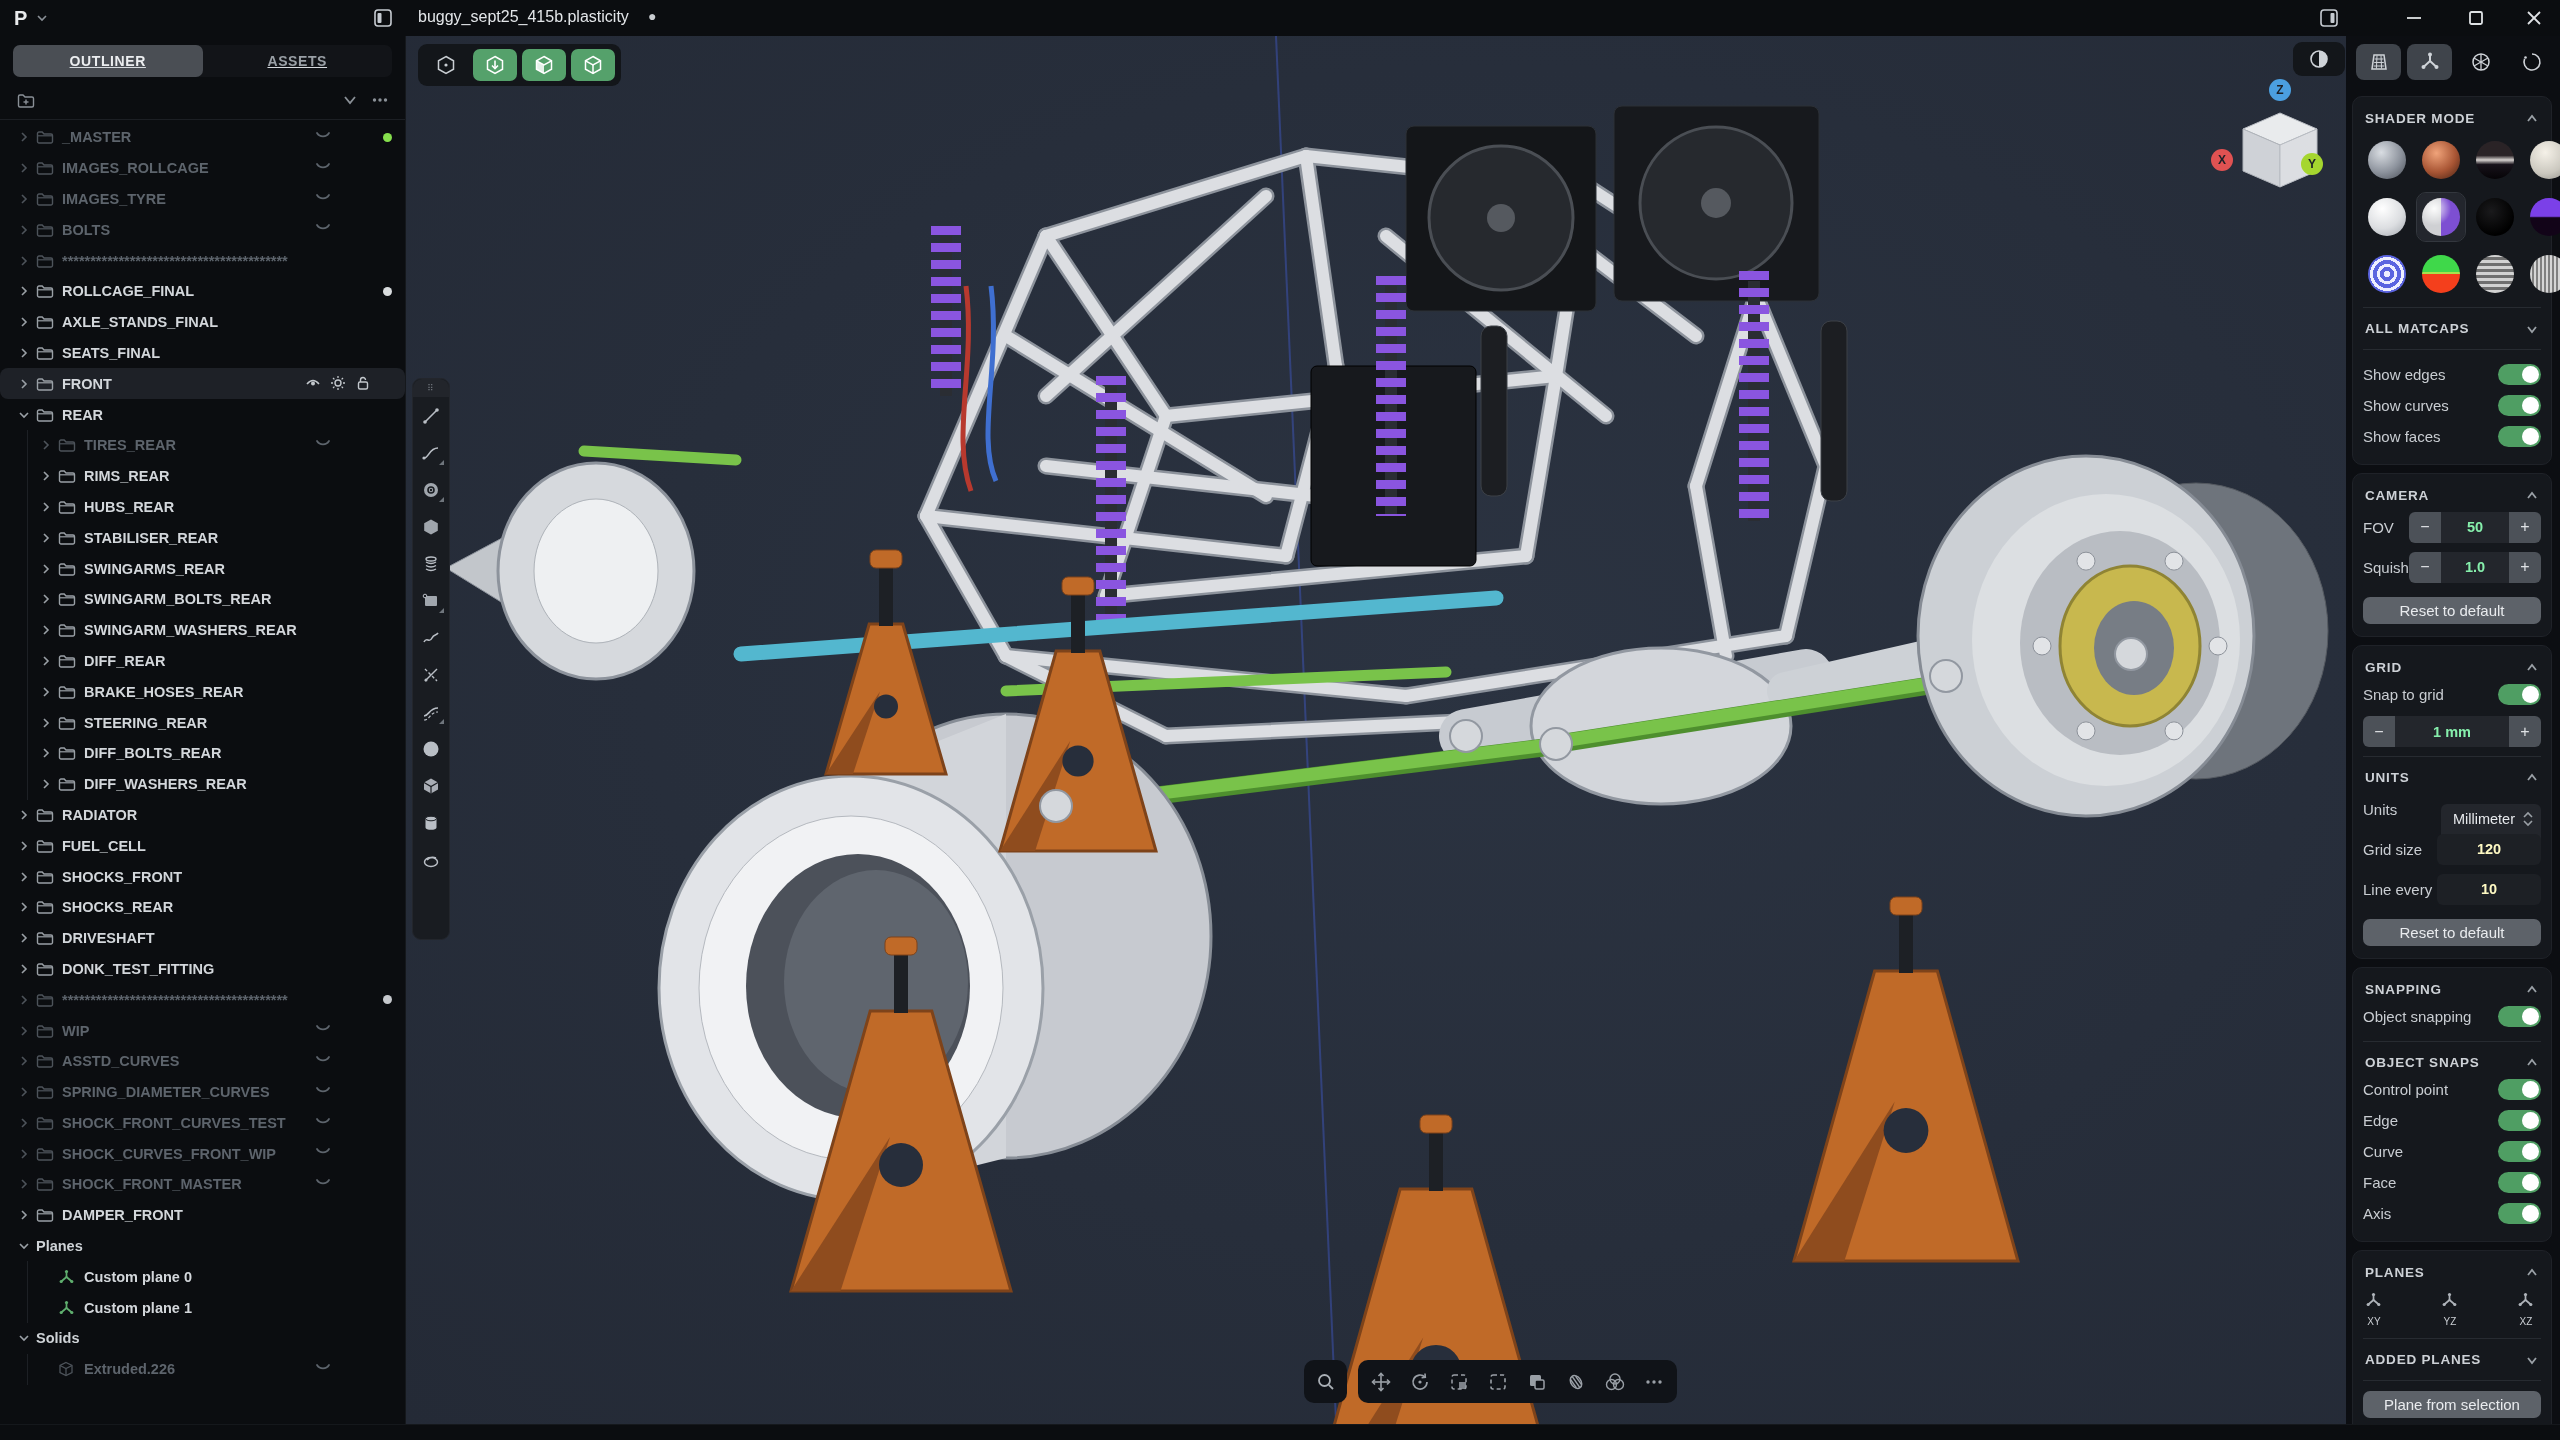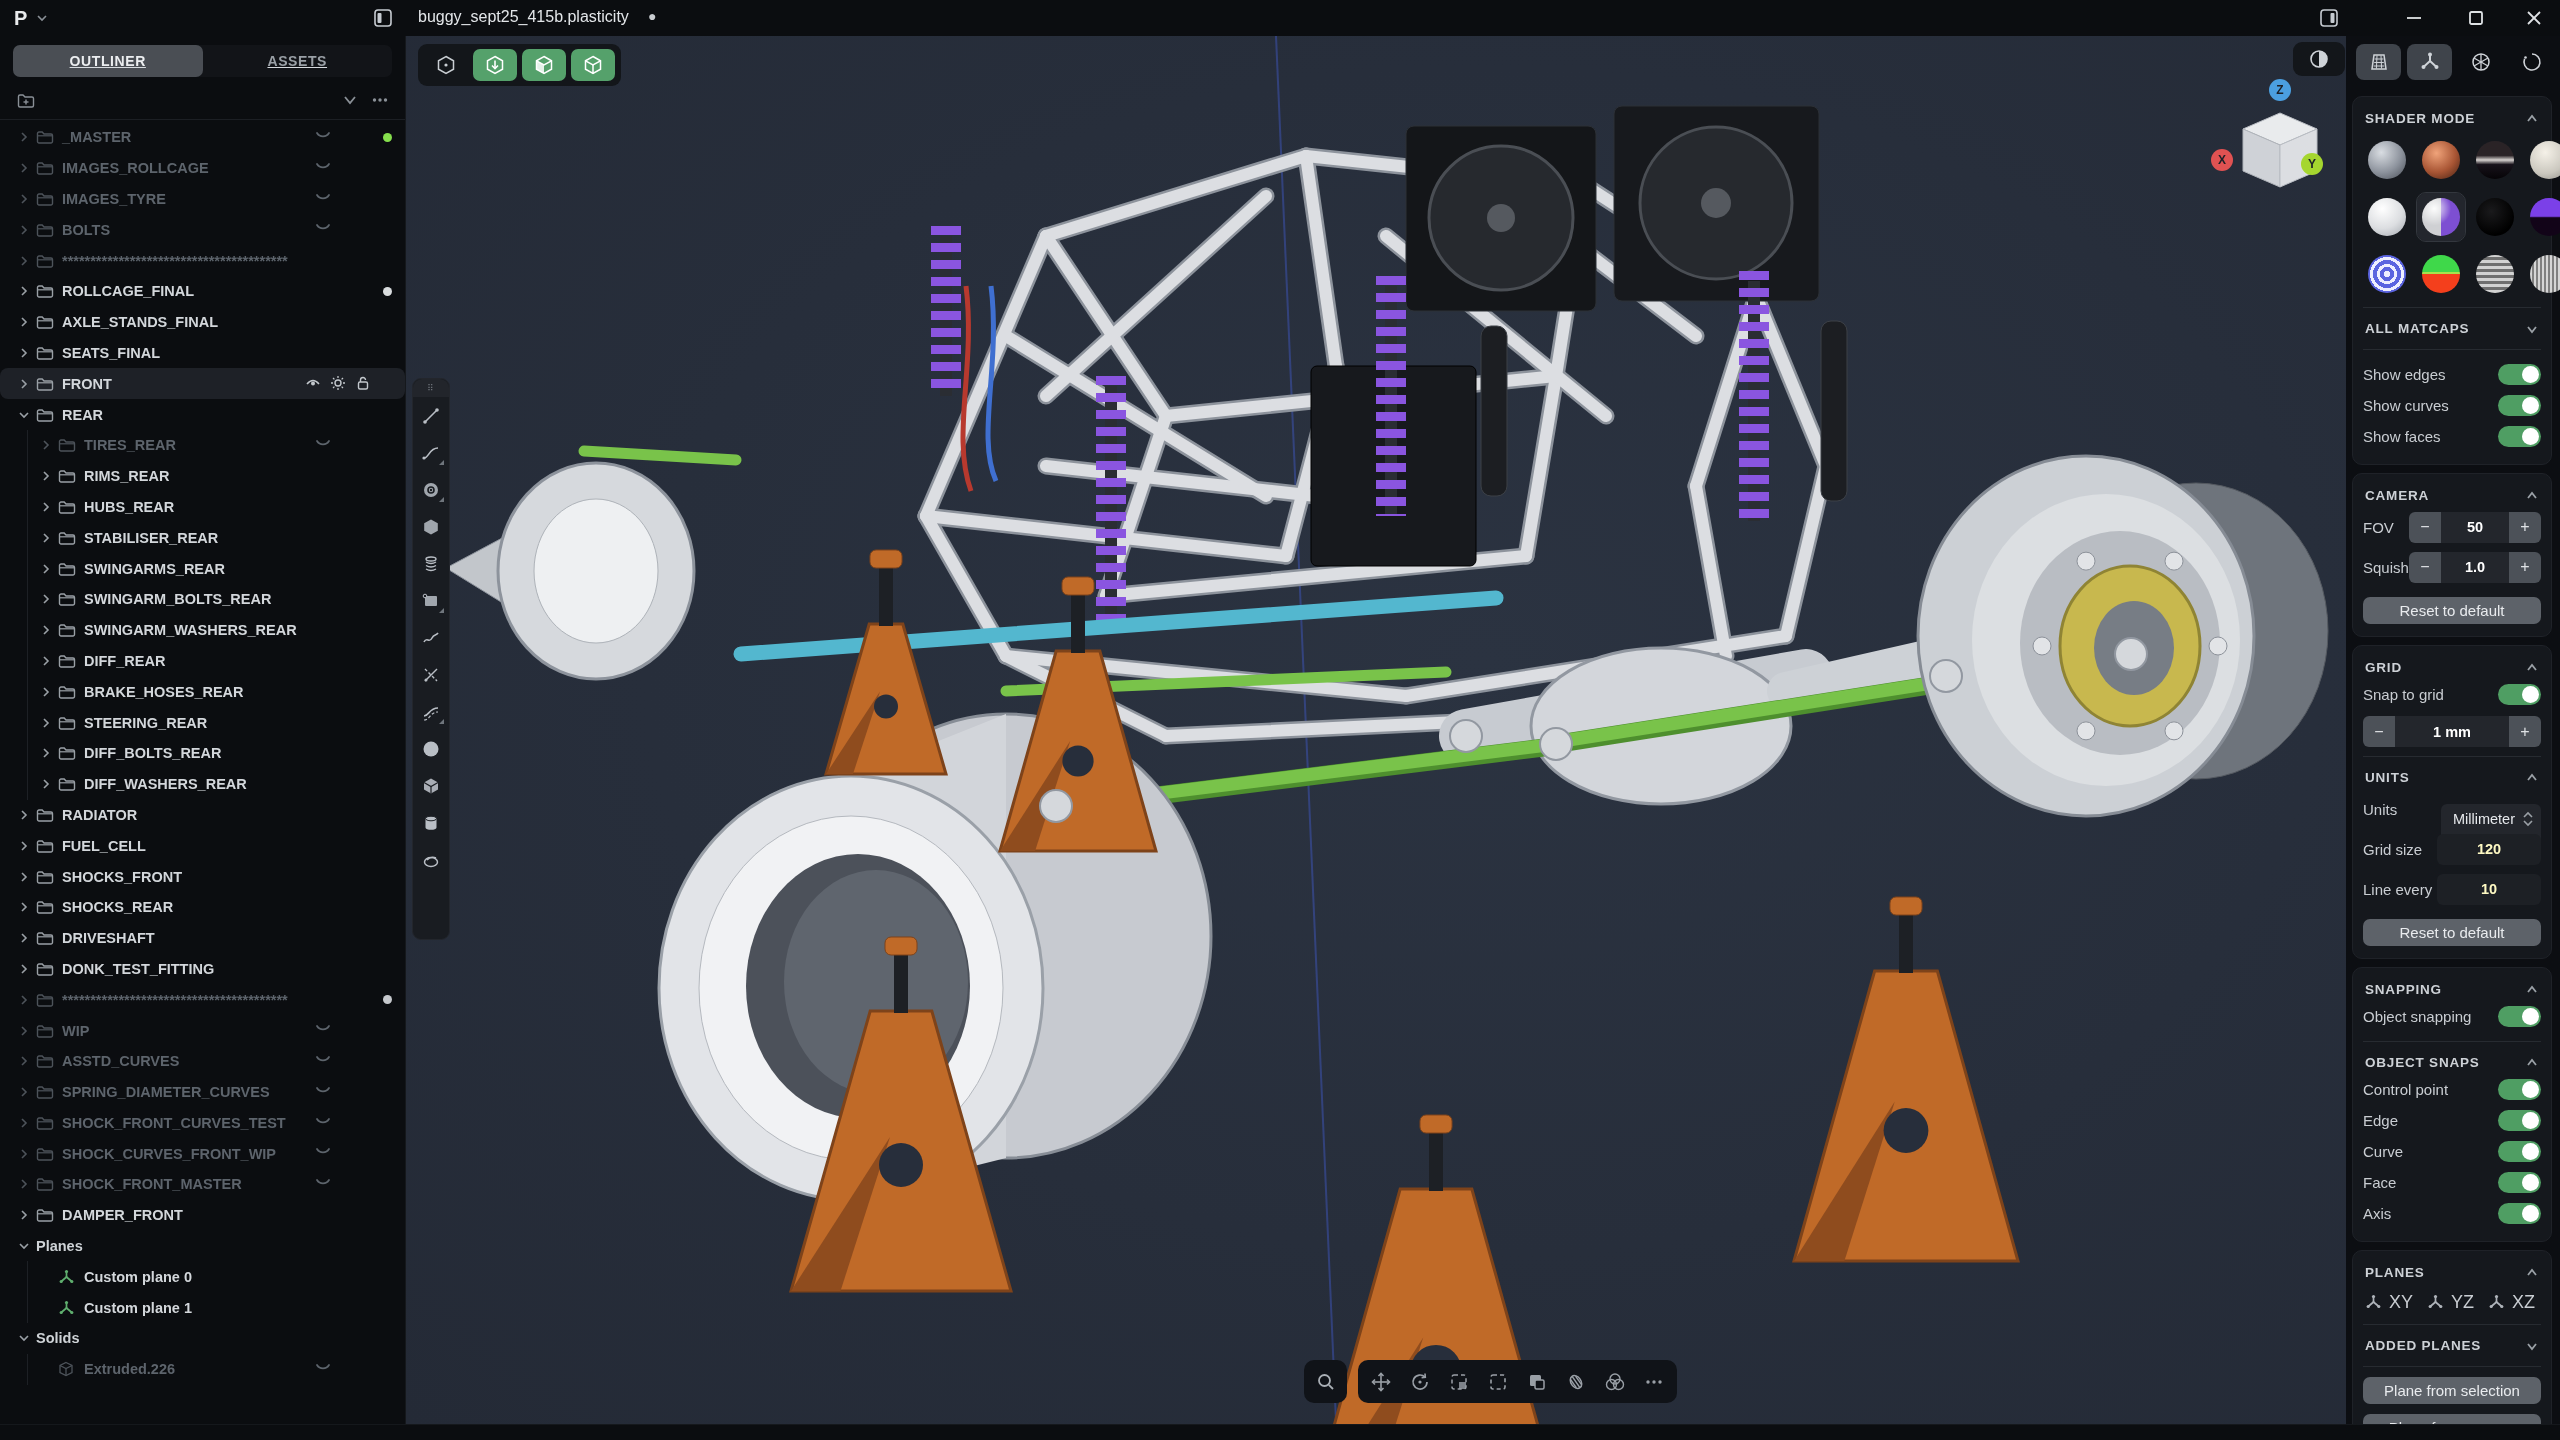--- a/index.html
+++ b/index.html
@@ -75,29 +75,29 @@
   .matwrap{width:48px;height:48px;display:flex;align-items:center;justify-content:center;border-radius:9px;}
   .matwrap.sel{background:#23262d;outline:1px solid #33373e;}
   
   .togrow{display:flex;align-items:center;justify-content:space-between;height:31px;font-size:15px;color:#c9cdd2;}
   .toggle{width:43px;height:21px;border-radius:11px;background:#4f9e63;position:relative;}
   .toggle .knob{position:absolute;right:2px;top:2px;width:17px;height:17px;border-radius:50%;background:#fff;}
   
   .fieldrow{display:flex;align-items:center;justify-content:space-between;height:40px;font-size:15px;color:#c9cdd2;}
   .stepper{display:flex;height:31px;border-radius:6px;overflow:hidden;}
   .st-btn{width:32px;background:#4c5158;color:#dfe2e5;display:flex;align-items:center;justify-content:center;font-size:16px;}
-  .st-val{min-width:52px;background:#23262c;color:#ffffff;font-weight:bold;font-size:14.5px;display:flex;align-items:center;justify-content:center;padding:0 8px;}
+  .st-val{min-width:52px;background:#23262c;color:#86efac;font-weight:bold;font-size:14.5px;display:flex;align-items:center;justify-content:center;padding:0 8px;}
   .stepper.wide{width:100%;}
   .stepper.wide .st-val{flex:1;}
   .selectbox{display:flex;align-items:center;gap:8px;background:#23262c;border-radius:6px;height:31px;padding:0 8px 12px 12px;color:#e6e9ec;font-size:14.5px;margin-top:32px;}
   .valuebox{background:#1d2025;border-radius:6px;height:31px;min-width:104px;display:flex;align-items:center;justify-content:center;color:#fef9c3;font-weight:bold;font-size:14.5px;}
   .bigbtn{height:27px;background:#5d6269;border-radius:7px;display:flex;align-items:center;justify-content:center;color:#e9ebee;font-size:15px;margin-top:10px;}
   
   #planes-row{display:flex;justify-content:space-between;padding:8px 6px 2px 2px;}
-  .plane-btn{display:flex;align-items:center;gap:6px;color:#c9cdd2;font-size:18px;}
+  .plane-btn{display:flex;align-items:center;gap:6px;color:#c9cdd2;font-size:10px;flex-direction:column;}
   .plane-btn .picon{width:18px;height:18px;color:#aeb3b9;}
   
   #statusbar{position:absolute;left:0;bottom:0;width:2560px;height:15px;background:#0b0d10;border-top:1px solid #15181c;}
   svg{display:block;}
 </style>
 </head>
 <body>
 
 <div id="app">
 

